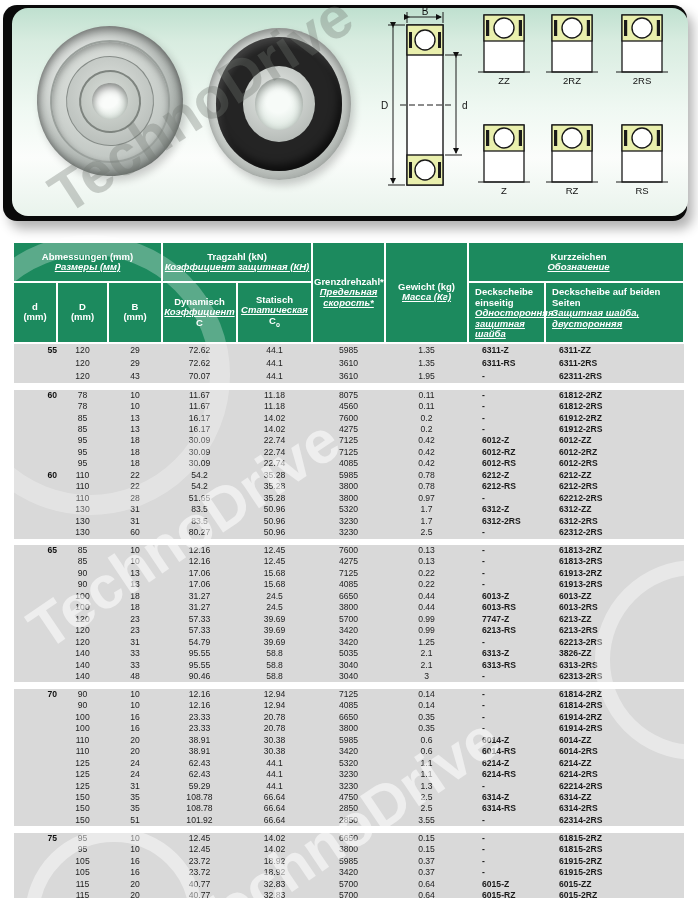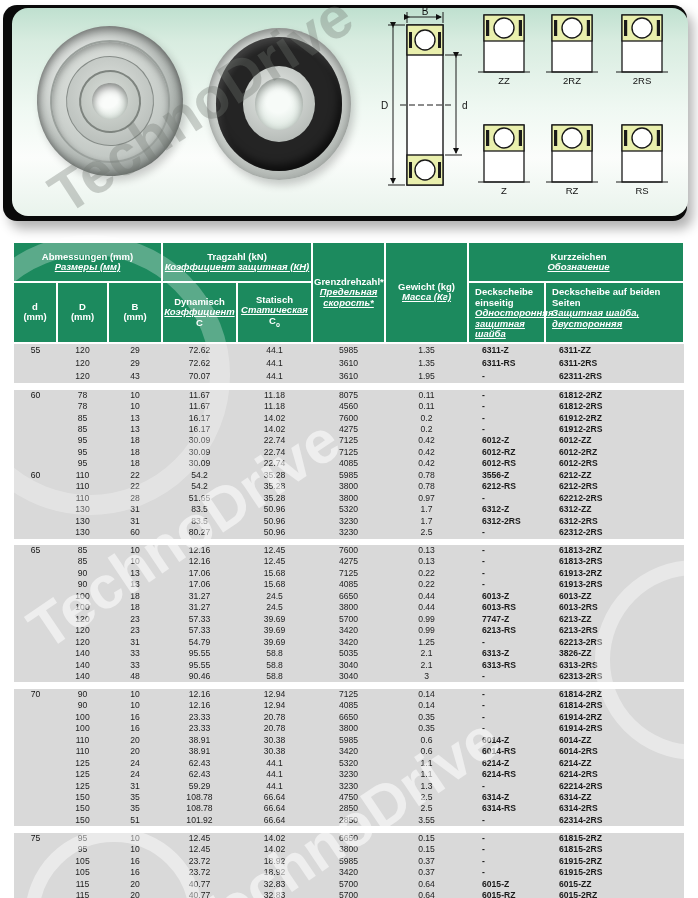--- a/index.html
+++ b/index.html
@@ -60,21 +60,21 @@
   .ru{font-style:italic;display:block;text-decoration:underline;}
   .de{display:block;}
   th.lefted{text-align:left;padding-left:6px;}
   th.topped{vertical-align:top;padding-top:4px;}
   sub{font-size:6.5px;}
   tbody td{
     background:#d9d9d9;font-size:8.6px;color:#222;text-align:center;
     height:11.45px;padding:0;line-height:11.45px;overflow:hidden;white-space:nowrap;
   }
   tbody tr.tall td{height:13.2px;line-height:13.2px;}
-  tbody td.col-d{font-weight:normal;color:#111;}
+  tbody td.col-d{font-weight:bold;color:#111;text-align:right;}
   tbody td.col-desig{font-weight:bold;text-align:left;padding-left:14px;color:#1a1a1a;}
   tbody tr.gap-row td{background:#fff;height:6.5px;line-height:6.5px;}
 </style>
 </head>
 <body>
 
 <div class="top-area">
   <div class="panel-shadow"></div>
   <div class="panel">
 
@@ -332,21 +332,21 @@
         <td class="col-desig">6012-2RS</td>
       </tr>
       <tr>
         <td class="col-d">60</td>
         <td>110</td>
         <td>22</td>
         <td>54.2</td>
         <td>35.28</td>
         <td>5985</td>
         <td>0.78</td>
-        <td class="col-desig">3556-Z</td>
+        <td class="col-desig">6212-Z</td>
         <td class="col-desig">6212-ZZ</td>
       </tr>
       <tr>
         <td class="col-d"></td>
         <td>110</td>
         <td>22</td>
         <td>54.2</td>
         <td>35.28</td>
         <td>3800</td>
         <td>0.78</td>

